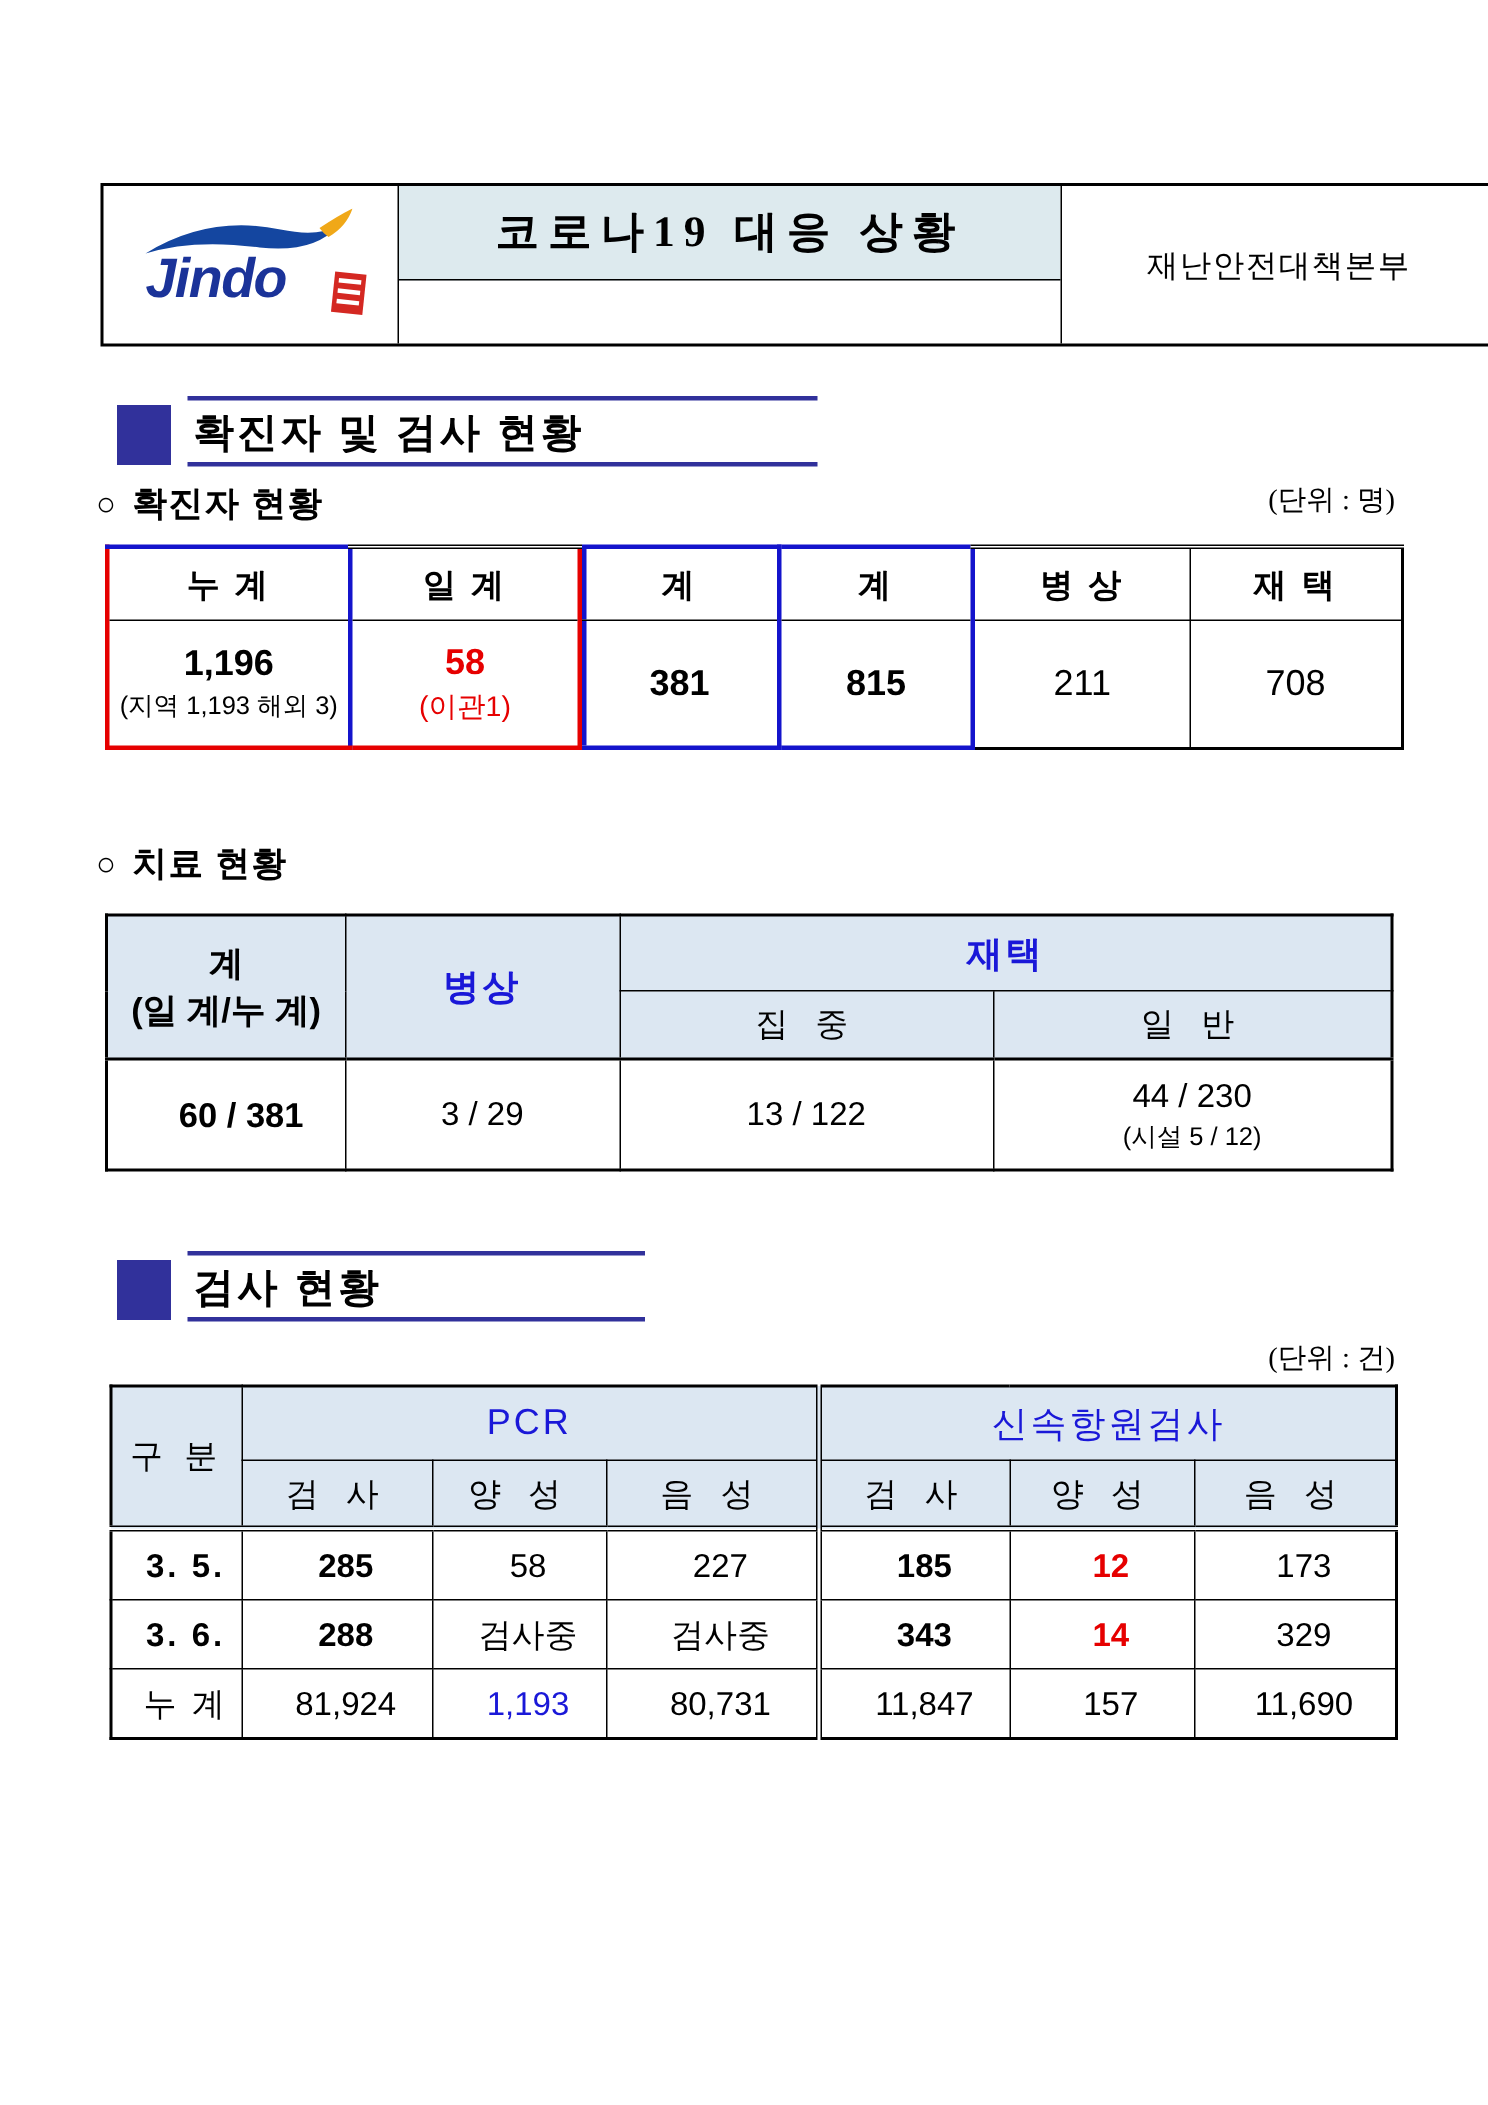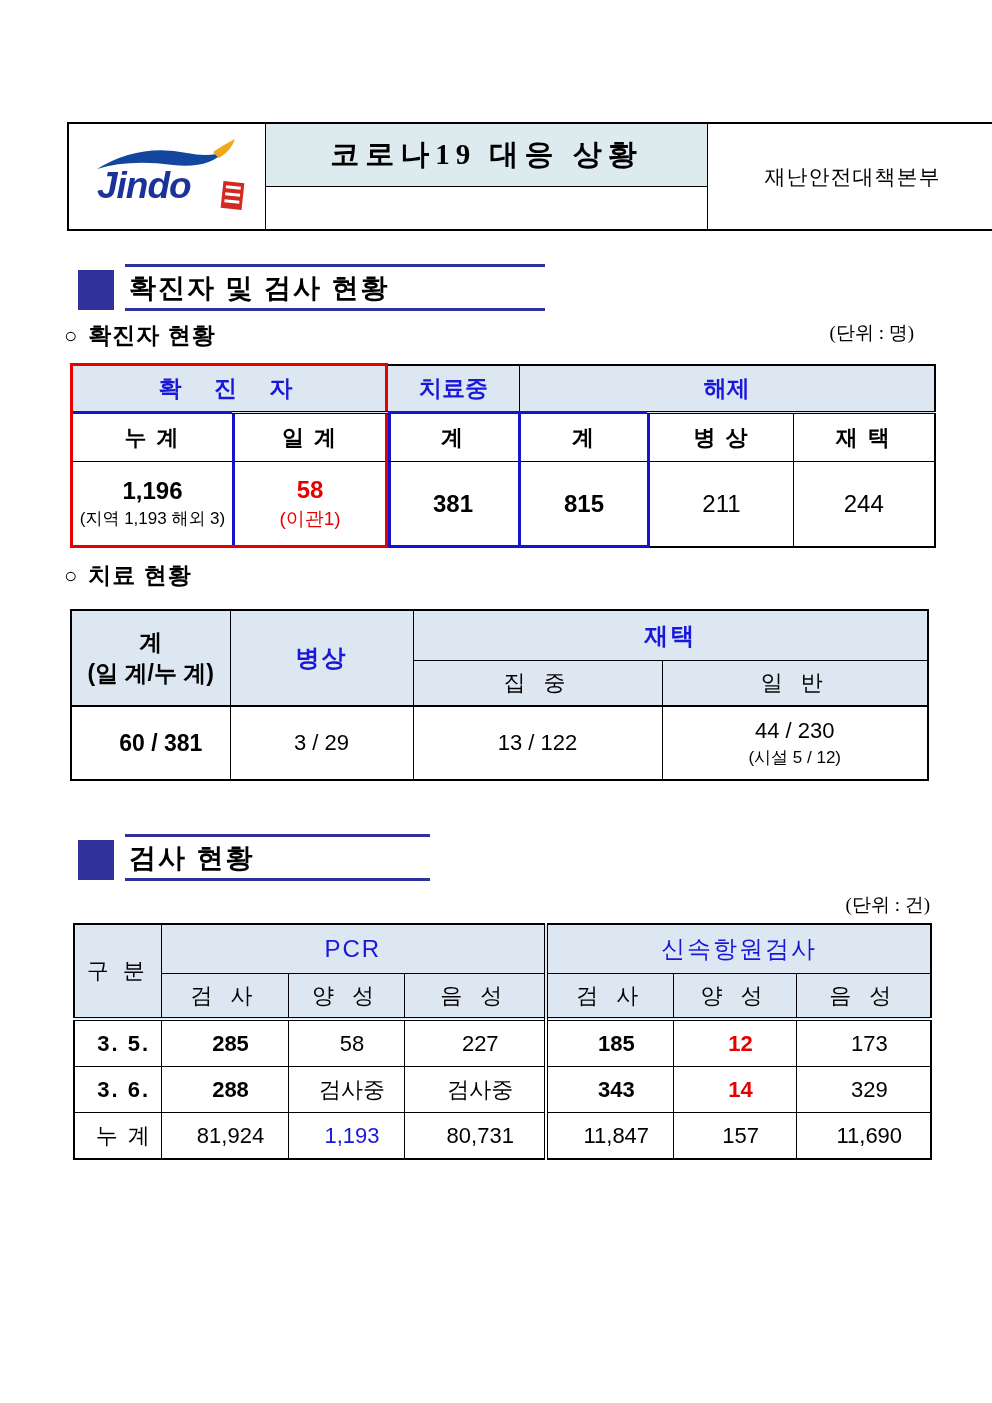--- a/index.html
+++ b/index.html
@@ -120,58 +120,53 @@
       <div class="org2">재난안전대책본부</div>
     </div>
   </div>
 
   <div class="sq" style="left:78px;top:270px;"></div>
   <div class="sec-box" style="left:125px;top:264px;width:420px;height:47px;">확진자 및 검사 현황</div>
 
   <div class="sub-head" style="left:64px;top:320px;">
     <span class="circ">○</span><span>확진자 현황</span>
   </div>
-  <div class="unit" style="left:744px;top:320px;">(단위 : 명)</div>
+  <div class="unit" style="left:760px;top:320px;">(단위 : 명)</div>
 
   <table class="t" id="t1">
     <colgroup>
         <col style="width:162px">
         <col style="width:153px">
         <col style="width:133px">
         <col style="width:129px">
         <col style="width:145px">
         <col style="width:141px">
       </colgroup>
     <tbody>
-        <tr class="r1">
-      <td colspan="2" class="hd blue ls-wide bt-r bl-r br-r">확 진 자</td>
-      <td class="hd blue bt-k2">치료중</td>
-      <td colspan="3" class="hd blue bt-k2 br-k2">해제</td>
-    </tr>
     <tr class="r2">
       <td class="bl-r bt-b br-b">누 계</td>
       <td class="bt-d br-r">일 계</td>
       <td class="bt-b br-b shadow-bl">계</td>
       <td class="bt-b bl-b br-b">계</td>
       <td class="bt-d">병 상</td>
       <td class="bt-d br-k2">재 택</td>
     </tr>
     <tr class="r3">
       <td class="b bl-r br-b bb-r">
         <span>1,196</span>
         <span class="sub-line">(지역 1,193 해외 3)</span>
       </td>
       <td class="b red br-r bb-r">
         <span>58</span>
         <span class="sub-line b" style="font-size:19px;text-align:center;">(이관1)</span>
       </td>
       <td class="b br-b bb-b shadow-bl">381</td>
       <td class="b bl-b br-b bb-b">815</td>
       <td class="norm bb-k2">211</td>
-      <td class="norm bb-k2 br-k2">244</td>
+      <td class="norm bb-k2 br-k2">708</td>
     </tr>
   </tbody>
     </table>
 
   <div class="sub-head" style="left:64px;top:560px;">
     <span class="circ">○</span><span>치료 현황</span>
   </div>
 
   <table class="t" id="t2">
     <colgroup>

